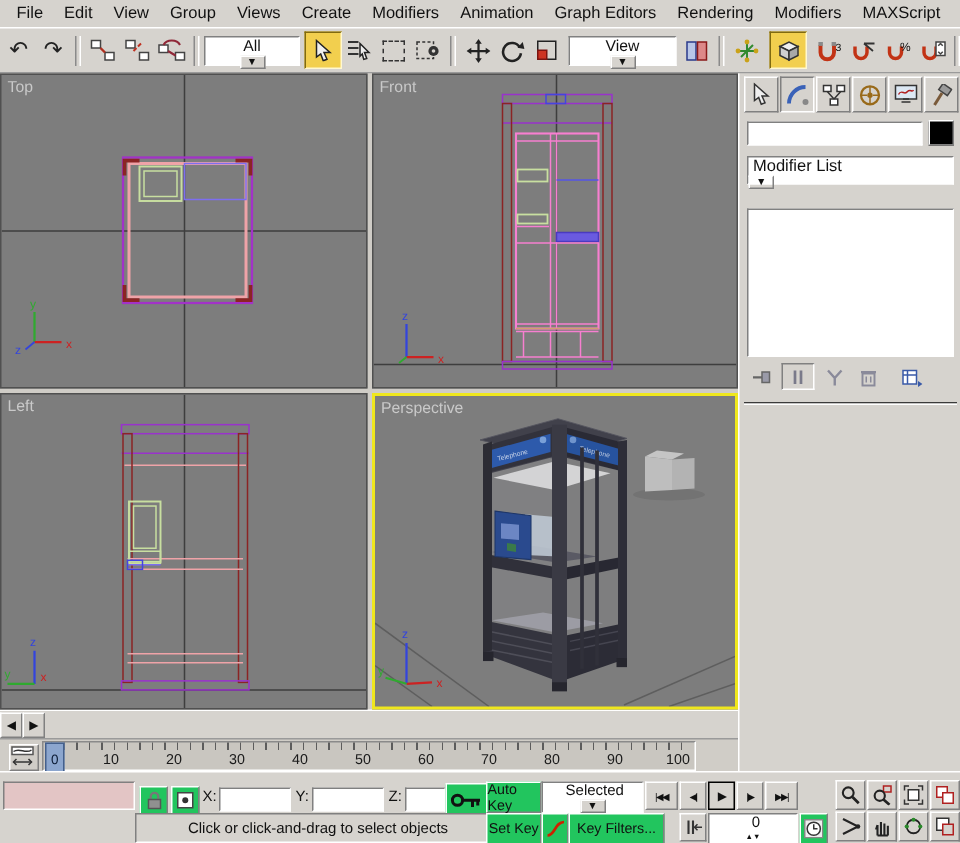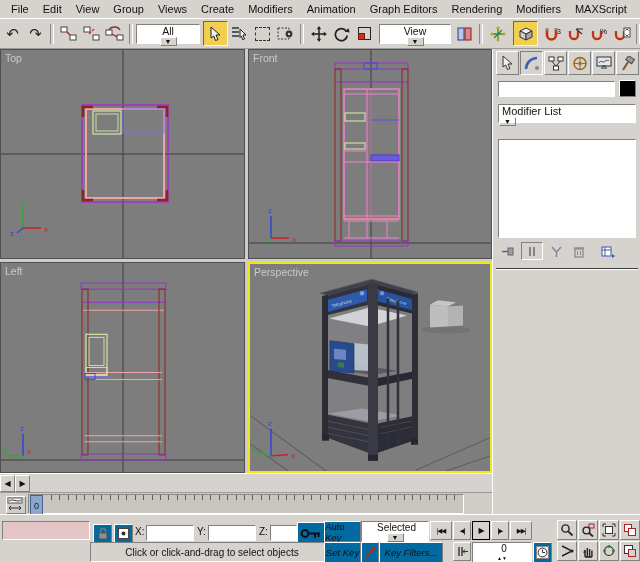--- a/index.html
+++ b/index.html
@@ -52,21 +52,21 @@
   .namefield{flex:1;height:14px;background:#fff;}
   .swatch{width:15px;height:15px;background:#000;flex:none;}
   .modcombo{margin:7px 5px 16px 5px;height:17px;display:flex;background:#fff;}
   .stackbox{margin:5px 5px 0 5px;height:97px;background:#fff;}
   .stackbtns{margin:4px 5px 0 5px;display:flex;gap:3px;align-items:center;}
   .sbtn{width:20px;height:16px;display:flex;align-items:center;justify-content:center;}
   .divider{margin:8px 3px 0 3px;border-top:1px solid #3a3a3a;border-bottom:1px solid #fff;height:0;}
   
   .statusbar{height:50px;position:relative;background:#d6d3ce;border-top:1px solid #ffffff;}
   .sb{position:absolute;display:flex;align-items:center;justify-content:center;}
-  .btnface{background:#0369a1;font-style:italic;}
+  .btnface{background:#22c55e;}
   .txt10{font-size:10px;}
   .mono{font-family:"DejaVu Sans Mono",monospace;}
   .pb{height:17px;display:flex;align-items:center;justify-content:center;font-size:6.5px;letter-spacing:-1px;background:#d6d3ce;flex:none;}
   .navgrid{position:absolute;left:557px;top:5px;display:grid;grid-template-columns:repeat(4,20px);grid-template-rows:20px 20px;gap:1px;}
   .nbtn{display:flex;align-items:center;justify-content:center;background:#d6d3ce;}
 </style>
 </head>
 <body>
 
 <div class="app">
@@ -378,20 +378,32 @@
         <div class="mce rz">
           <svg width="16" height="14">
               <rect x="1" y="1" width="14" height="5" fill="#fff" stroke="#555"></rect>
               <path d="M2,4 C6,1 10,6 14,3" stroke="#333" fill="none"></path>
               <path d="M4,9 l-2,2 2,2 M12,9 l2,2 -2,2" stroke="#333" fill="none"></path>
               <line x1="2" y1="11" x2="14" y2="11" stroke="#333"></line>
             </svg>
         </div>
         <div class="ruler">
           <div class="ticks"></div>
+          <div class="tlabels">
+            <span>10</span>
+            <span>20</span>
+            <span>30</span>
+            <span>40</span>
+            <span>50</span>
+            <span>60</span>
+            <span>70</span>
+            <span>80</span>
+            <span>90</span>
+            <span>100</span>
+          </div>
           <div class="marker">0</div>
         </div>
       </div>
     </div>
 
     <div class="cmdpanel">
       <div class="tabs">
         <div class="tab rz">
           <svg width="15" height="16">
               <path d="M3,1 L12,9 L8,9 L10,13.5 L7.5,14.5 L5.8,10 L3,12 Z" fill="#efefef" stroke="#333"></path>

